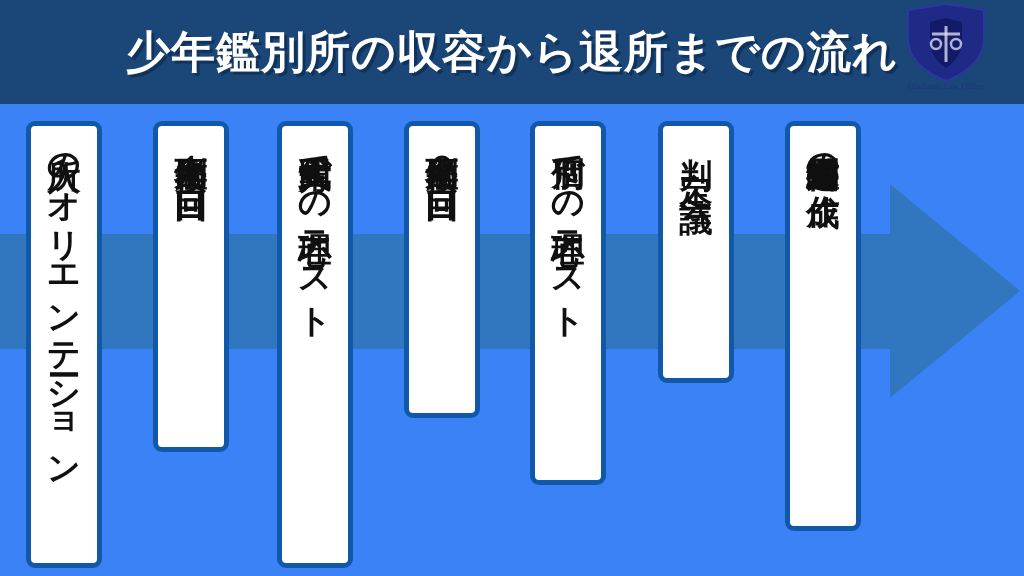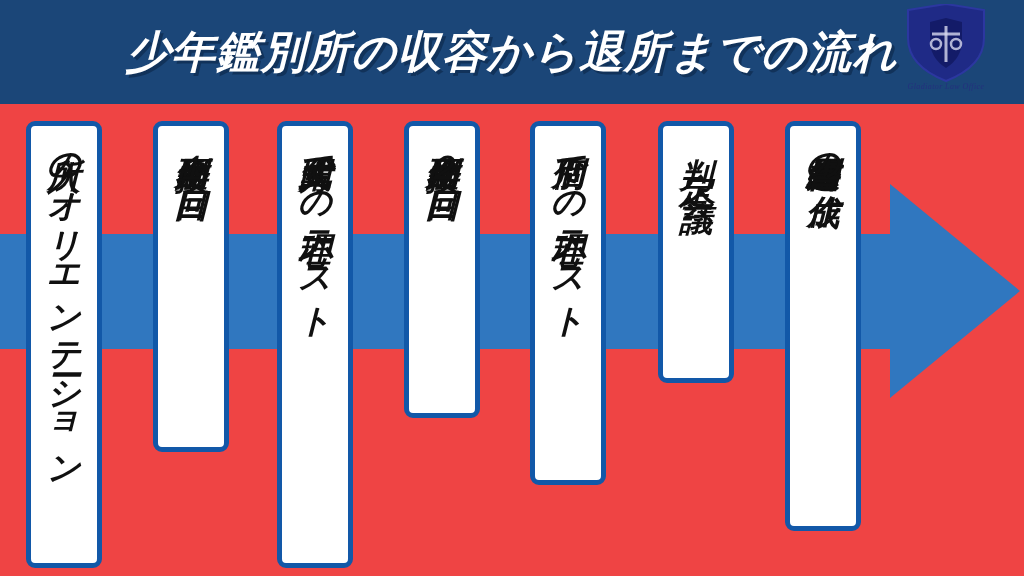--- a/index.html
+++ b/index.html
@@ -8,23 +8,22 @@
     padding: 0;
     background: #ffffff;
   }
   body {
     font-family: "DejaVu Sans", "Liberation Sans", sans-serif;
   }
   #canvas {
     position: relative;
     width: 1024px;
     height: 576px;
-    background: #ef4444;
+    background: #3b82f6;
     overflow: hidden;
-    font-style: italic;
   }
 
   
   .header-bar {
     position: absolute;
     left: 0;
     top: 0;
     width: 1024px;
     height: 104px;
     background: #1b4678;

